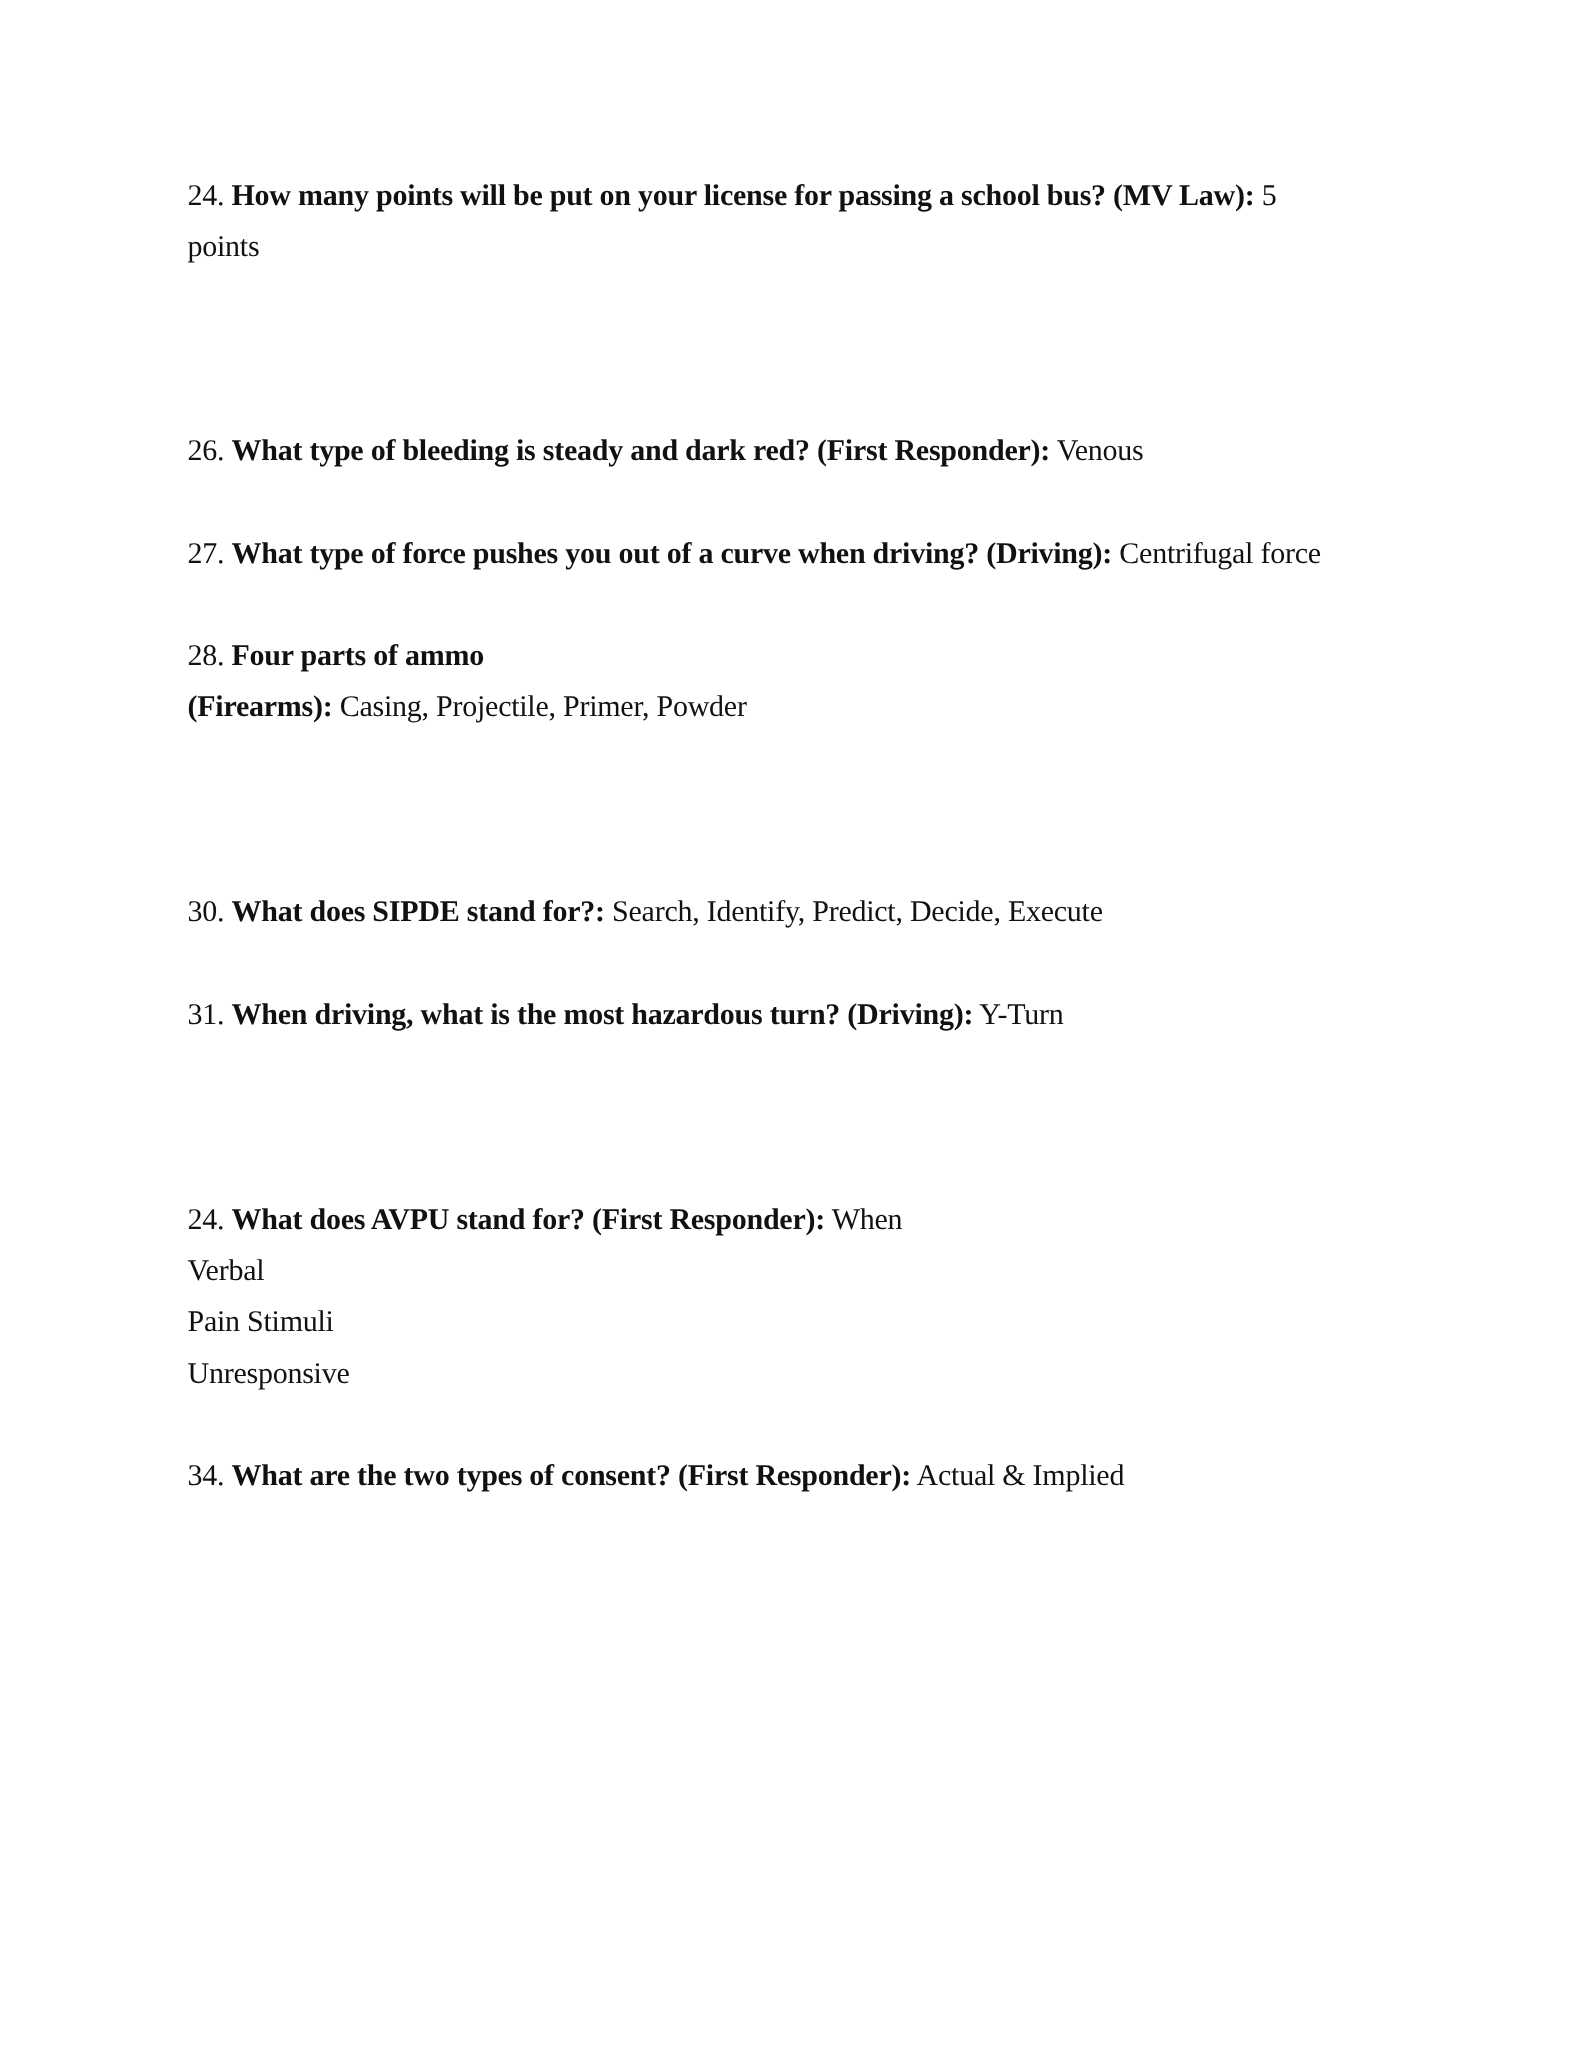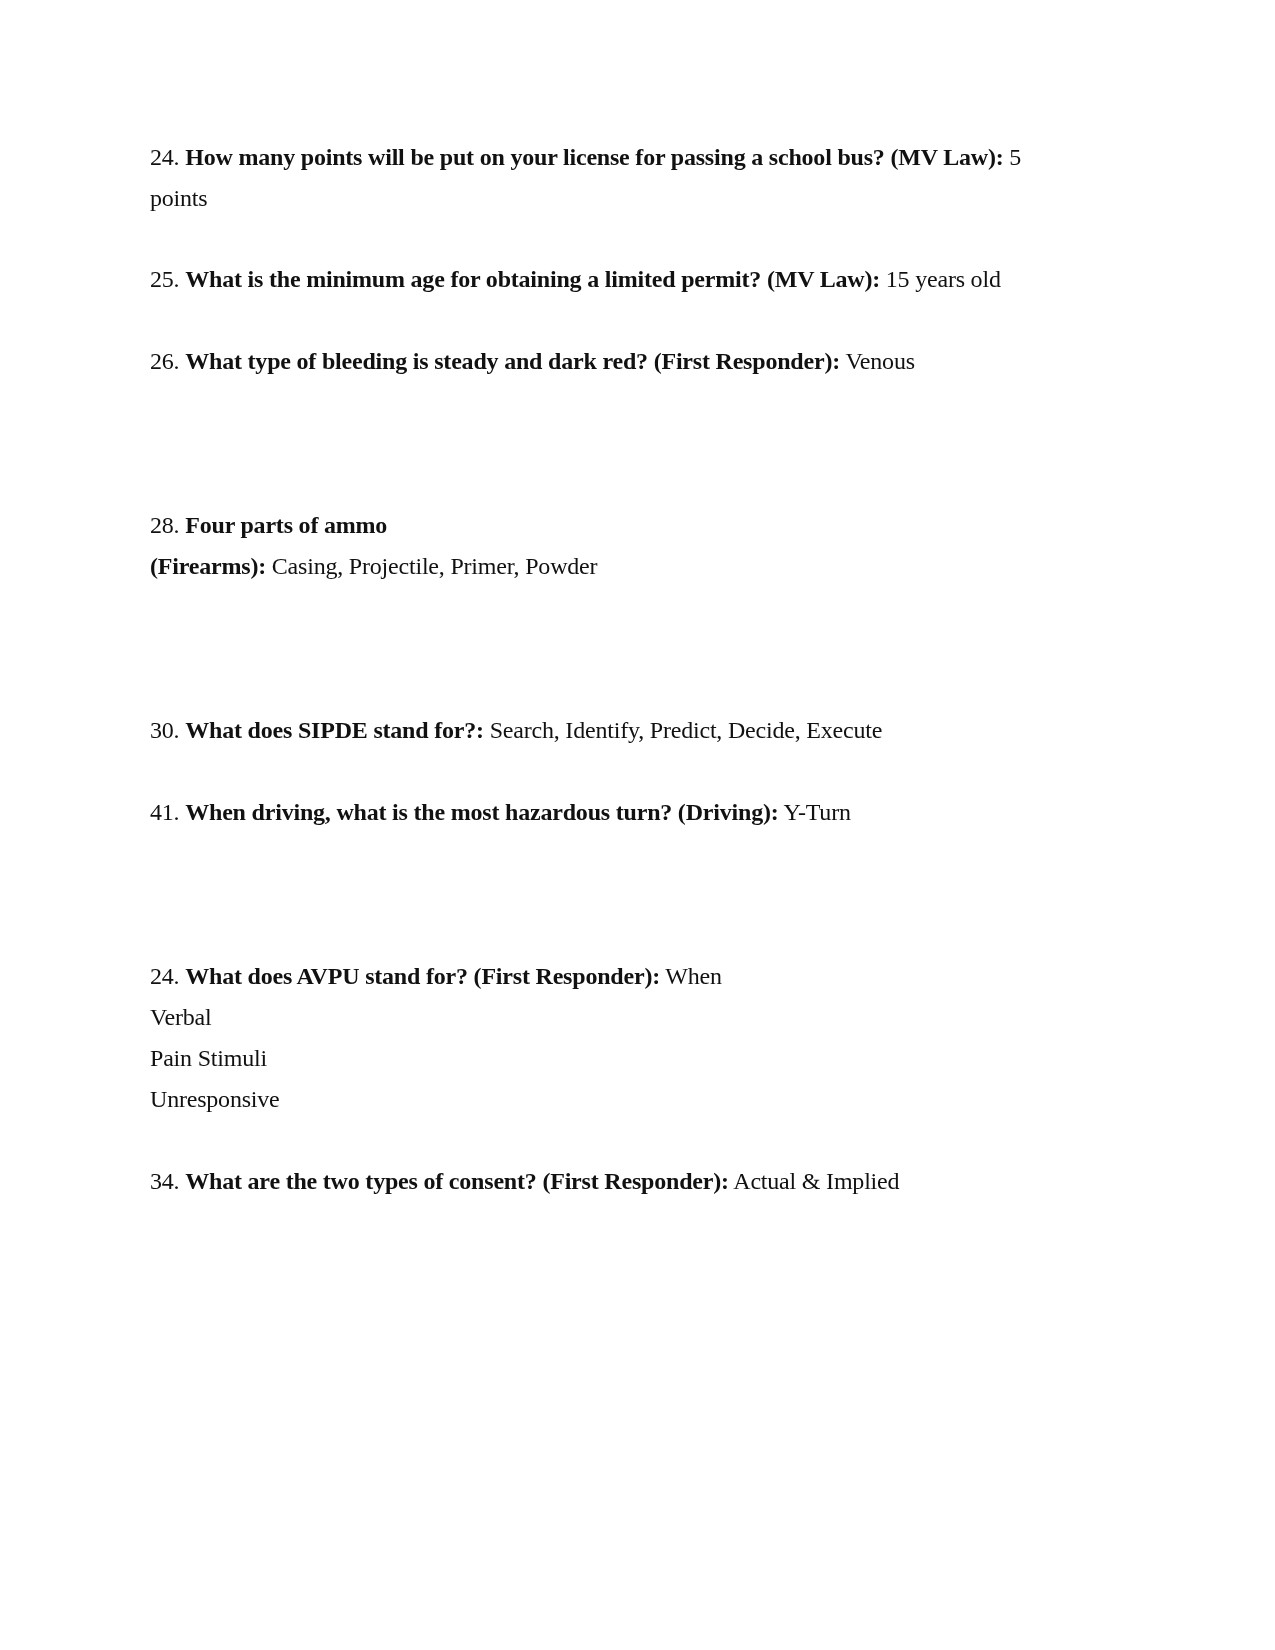--- a/index.html
+++ b/index.html
@@ -15,51 +15,51 @@
 
 <div class="page">
 
   <div class="line" style="top:142px">
     <span>24.</span>
     <span class="q">How many points will be put on your license for passing a school bus? (MV Law):</span>
     <span class="a">5</span>
   </div>
   <div class="line" style="top:183px">points</div>
 
-  <div class="line" style="top:264px">
-    <span>25.</span>
-    <span class="q">What is the minimum age for obtaining a limited permit? (MV Law):</span>
-    <span class="a">15 years old</span>
-  </div>
 
   <div class="line" style="top:346px">
     <span>26.</span>
     <span class="q">What type of bleeding is steady and dark red? (First Responder):</span>
     <span class="a">Venous</span>
   </div>
 
+  <div class="line" style="top:428px">
+    <span>27.</span>
+    <span class="q">What type of force pushes you out of a curve when driving? (Driving):</span>
+    <span class="a">Centrifugal force</span>
+  </div>
 
   <div class="line" style="top:510px">
     <span>28.</span>
     <span class="q">Four parts of ammo</span>
   </div>
   <div class="line" style="top:551px">
     <span class="q">(Firearms):</span>
     <span class="a">Casing, Projectile, Primer, Powder</span>
   </div>
 
 
   <div class="line" style="top:715px">
     <span>30.</span>
     <span class="q">What does SIPDE stand for?:</span>
     <span class="a">Search, Identify, Predict, Decide, Execute</span>
   </div>
 
   <div class="line" style="top:797px">
-    <span>41.</span>
+    <span>31.</span>
     <span class="q">When driving, what is the most hazardous turn? (Driving):</span>
     <span class="a">Y-Turn</span>
   </div>
 
 
   <div class="line" style="top:961px">
     <span>24.</span>
     <span class="q">What does AVPU stand for? (First Responder):</span>
     <span class="a">When</span>
   </div>

